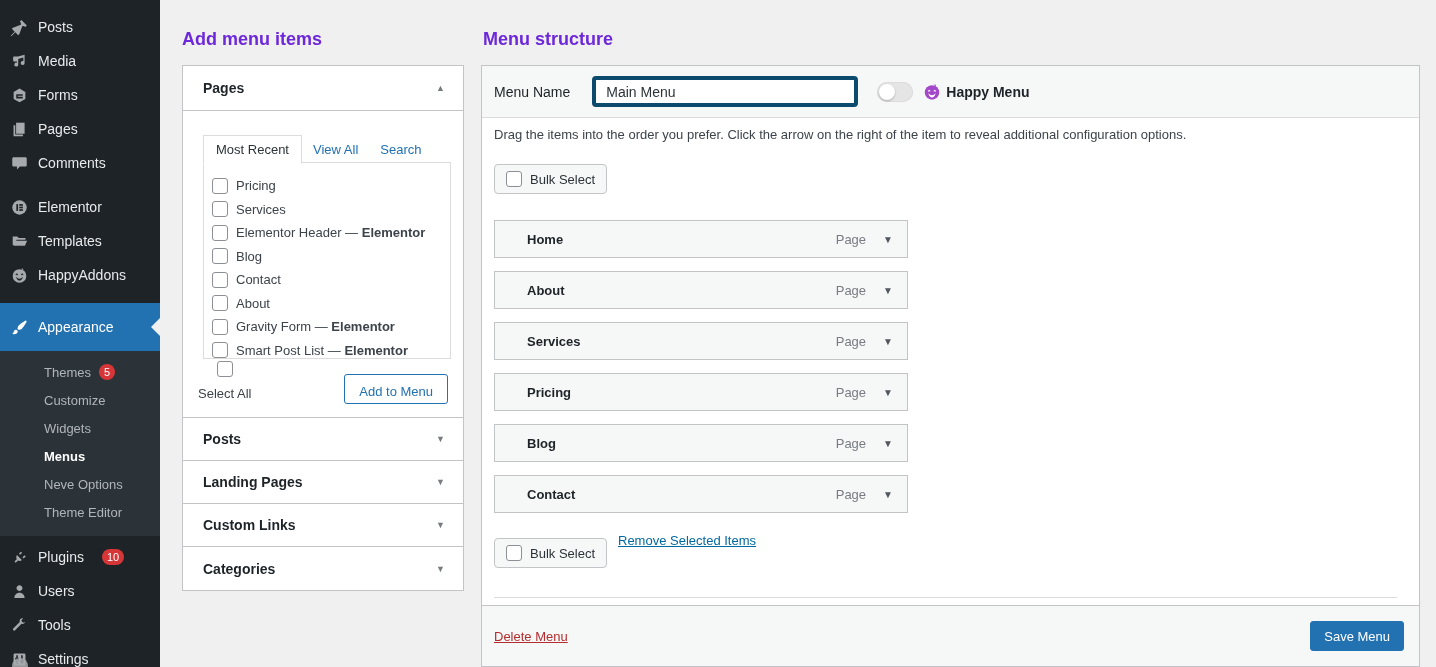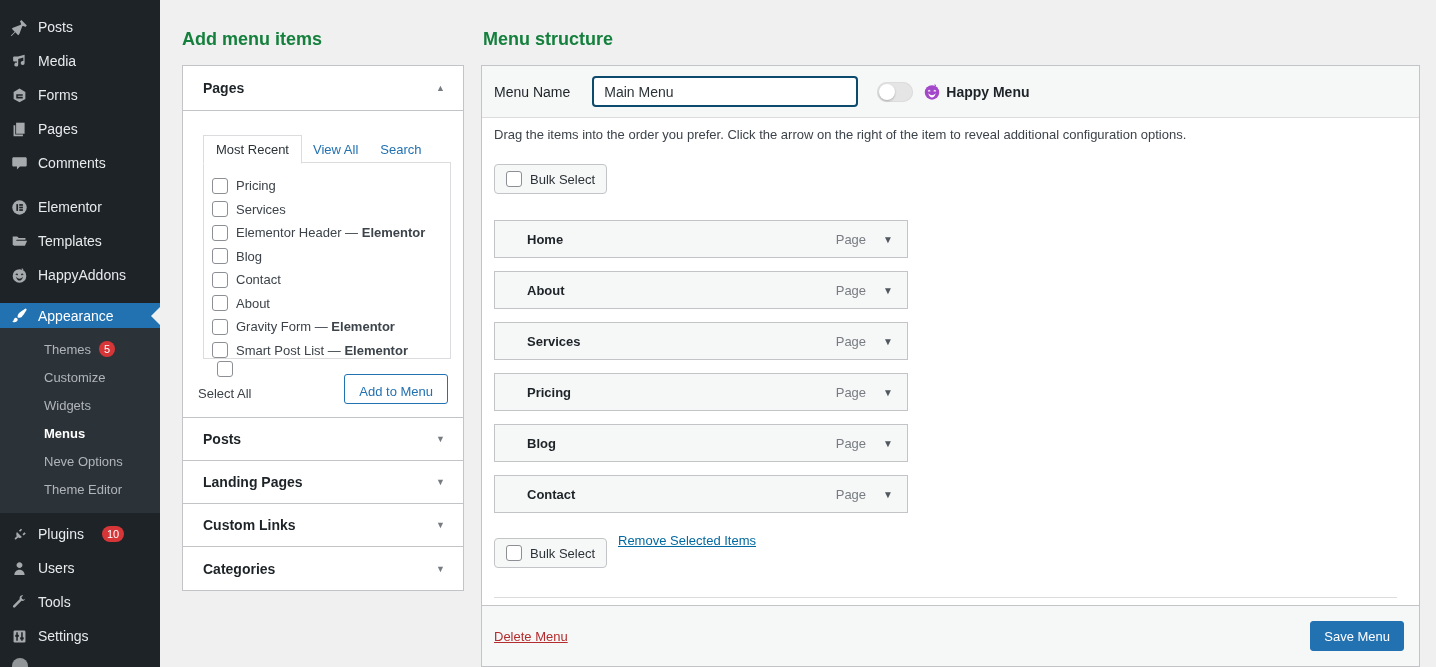--- a/index.html
+++ b/index.html
@@ -7,32 +7,32 @@
   .app { position:relative; width:1436px; height:667px; overflow:hidden; background:#f0f0f1; }
 
   
   .sidebar { position:absolute; left:0; top:0; width:160px; height:667px; background:#1d2327; color:#f0f0f1; overflow:hidden; }
   .side-item { height:34px; display:flex; align-items:center; padding-left:10px; gap:10px; font-size:14px; color:#e8eaec; cursor:pointer; }
   .side-item .ico { width:18px; height:18px; flex:0 0 18px; display:flex; align-items:center; justify-content:center; }
   .side-item .ico svg { width:17px; height:17px; fill:#a7aaad; }
   .side-spacer-sm { height:10px; }
   .side-spacer-xs { height:11px; }
   .side-spacer-4 { height:4px; }
-  .side-item.active { background:#2271b1; color:#fff; position:relative; height:25px; }
+  .side-item.active { background:#2271b1; color:#fff; position:relative; height:48px; }
   .side-item.active .ico svg { fill:#fff; }
   .notch { position:absolute; right:0; top:50%; margin-top:-9px; width:0; height:0;
            border-top:9px solid transparent; border-bottom:9px solid transparent; border-right:9px solid #f0f0f1; }
   .submenu { background:#2c3338; padding:7px 0 10px 8px; }
   .submenu-item { height:28px; display:flex; align-items:center; padding-left:36px; font-size:13px; color:#b0b5bb; cursor:pointer; }
   .submenu-item.current { color:#fff; font-weight:700; }
   .badge { background:#d63638; color:#fff; border-radius:10px; font-size:11px; line-height:16px; min-width:16px; text-align:center; padding:0 5px; margin-left:8px; font-weight:400; }
   .partial-ico { position:absolute; left:12px; top:658px; width:16px; height:16px; border-radius:50%; background:#a7aaad; opacity:.85; }
 
   
-  .col-heading { position:absolute; font-size:18px; font-weight:600; color:#15803d; }
+  .col-heading { position:absolute; font-size:18px; font-weight:600; color:#6d28d9; }
   .panel { position:absolute; background:#fff; border:1px solid #c3c4c7; }
   .pages-panel { left:182px; top:65px; width:282px; height:353px; }
   .panel-header { height:45px; display:flex; align-items:center; justify-content:space-between; padding:0 18px 0 20px; border-bottom:1px solid #c3c4c7; cursor:pointer; }
   .panel-title { font-size:14px; font-weight:600; color:#1d2327; }
   .tri { font-size:9px; color:#787c82; }
   .tabs { position:absolute; top:69px; left:20px; display:flex; align-items:flex-end; z-index:2; font-size:13px; }
   .tab-active { background:#fff; border:1px solid #dcdcde; border-bottom:1px solid #fff; padding:6px 12px; color:#2c3338; margin-bottom:-1px; cursor:pointer; }
   .tab-link { padding:6px 11px; color:#2271b1; cursor:pointer; text-decoration:none; }
   .list-box { position:absolute; top:96px; left:20px; width:248px; height:197px; border:1px solid #dcdcde; background:#fff; overflow:hidden; padding:11px 0 0 8px; }
   .chk-row { height:23.5px; display:flex; align-items:center; gap:8px; font-size:13px; color:#3c434a; }
@@ -40,21 +40,21 @@
   .select-all { position:absolute; left:15px; bottom:16px; display:flex; align-items:center; gap:9px; font-size:13px; color:#3c434a;flex-direction:column; }
   .btn-secondary { position:absolute; right:15px; bottom:13px; height:30px; padding:9px 14px; background:#f6f7f7; border:1px solid #2271b1; border-radius:3px; color:#2271b1; font-size:13px; font-family:inherit; cursor:pointer; background:#fff; }
   .accordions { position:absolute; left:182px; top:417px; width:282px; background:#fff; border:1px solid #c3c4c7; }
   .acc-row { height:43px; display:flex; align-items:center; justify-content:space-between; padding:0 18px 0 20px; border-bottom:1px solid #c3c4c7; cursor:pointer; }
   .acc-row:last-child { border-bottom:none; }
 
   
   .menu-box { position:absolute; left:481px; top:65px; width:939px; height:602px; background:#fff; border:1px solid #c3c4c7; overflow:hidden; }
   .name-row { position:absolute; top:0; left:0; right:0; height:52px; background:#f6f7f7; border-bottom:1px solid #dcdcde; display:flex; align-items:center; }
   .name-label { margin-left:12px; font-size:14px; color:#1d2327; }
-  .name-input { margin-left:22px; width:266px; height:31px; border:2px solid #0c4a6e; border-radius:4px; padding:0 10px; font-size:14px; color:#2c3338; font-family:inherit; background:#fff; }
+  .name-input { margin-left:22px; width:266px; height:31px; border:4px solid #0c4a6e; border-radius:4px; padding:0 10px; font-size:14px; color:#2c3338; font-family:inherit; background:#fff; }
   .toggle { margin-left:19px; width:36px; height:20px; border-radius:10px; background:#e5e5e5; position:relative; cursor:pointer; box-shadow:inset 0 0 0 1px #dcdcde; }
   .toggle-knob { position:absolute; left:2px; top:2px; width:16px; height:16px; border-radius:50%; background:#fff; box-shadow:0 1px 2px rgba(0,0,0,.25); }
   .happy-icon { margin-left:10px; width:18px; height:18px; }
   .happy-label { margin-left:5px; font-size:14px; font-weight:700; color:#1d2327; }
   .instructions { position:absolute; left:12px; top:61px; font-size:13px; color:#3c434a; }
   .bulk-box { position:absolute; left:12px; height:30px; width:113px; background:#f6f7f7; border:1px solid #c3c4c7; border-radius:4px; display:flex; align-items:center; gap:8px; padding-left:11px; font-size:13px; color:#2c3338; cursor:pointer; }
   .bulk-1 { top:98px; } .bulk-2 { top:472px; }
   .menu-row { position:absolute; left:12px; width:414px; height:38px; background:#f6f7f7; border:1px solid #c3c4c7; display:flex; align-items:center; cursor:move; }
   .menu-row-label { margin-left:20px; font-size:13px; font-weight:700; color:#1d2327;padding-left:12px; }
   .menu-row-right { margin-left:auto; display:flex; align-items:center; gap:17px; margin-right:14px; }

